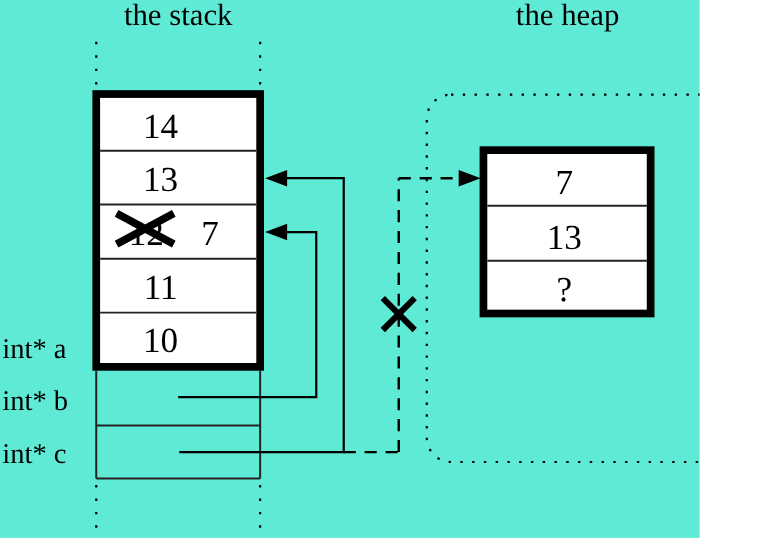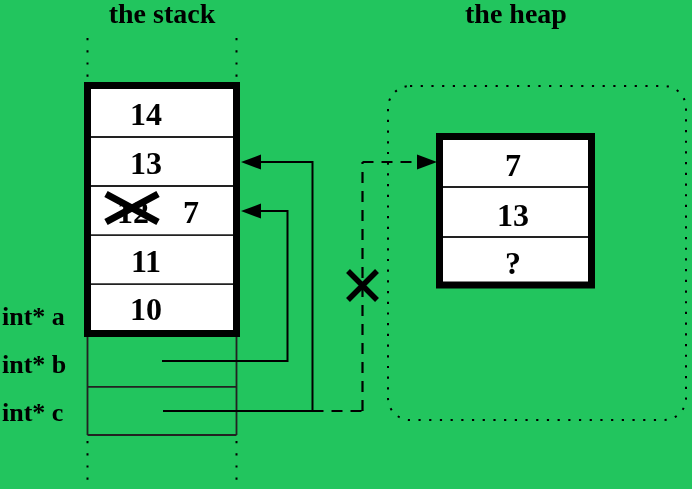--- a/index.html
+++ b/index.html
@@ -2,26 +2,25 @@
 <html><head>
 <meta charset="utf-8">
 <style>
   html, body {
     margin: 0;
     padding: 0;
     background: #ffffff;
   }
   .canvas {
     position: relative;
-    width: 692px;
+    width: 636px;
     height: 489px;
-    background: #22c55e;
+    background: #5eead4;
     font-family: "Liberation Serif", serif;
     overflow: hidden;
-    font-weight: bold;
   }
   svg text {
     font-family: "Liberation Serif", serif;
     fill: #000000;
   }
   .title-text   { font-size: 28px; }
   .cell-text    { font-size: 32px; }
   .label-text   { font-size: 26px; }
 </style>
 </head>

